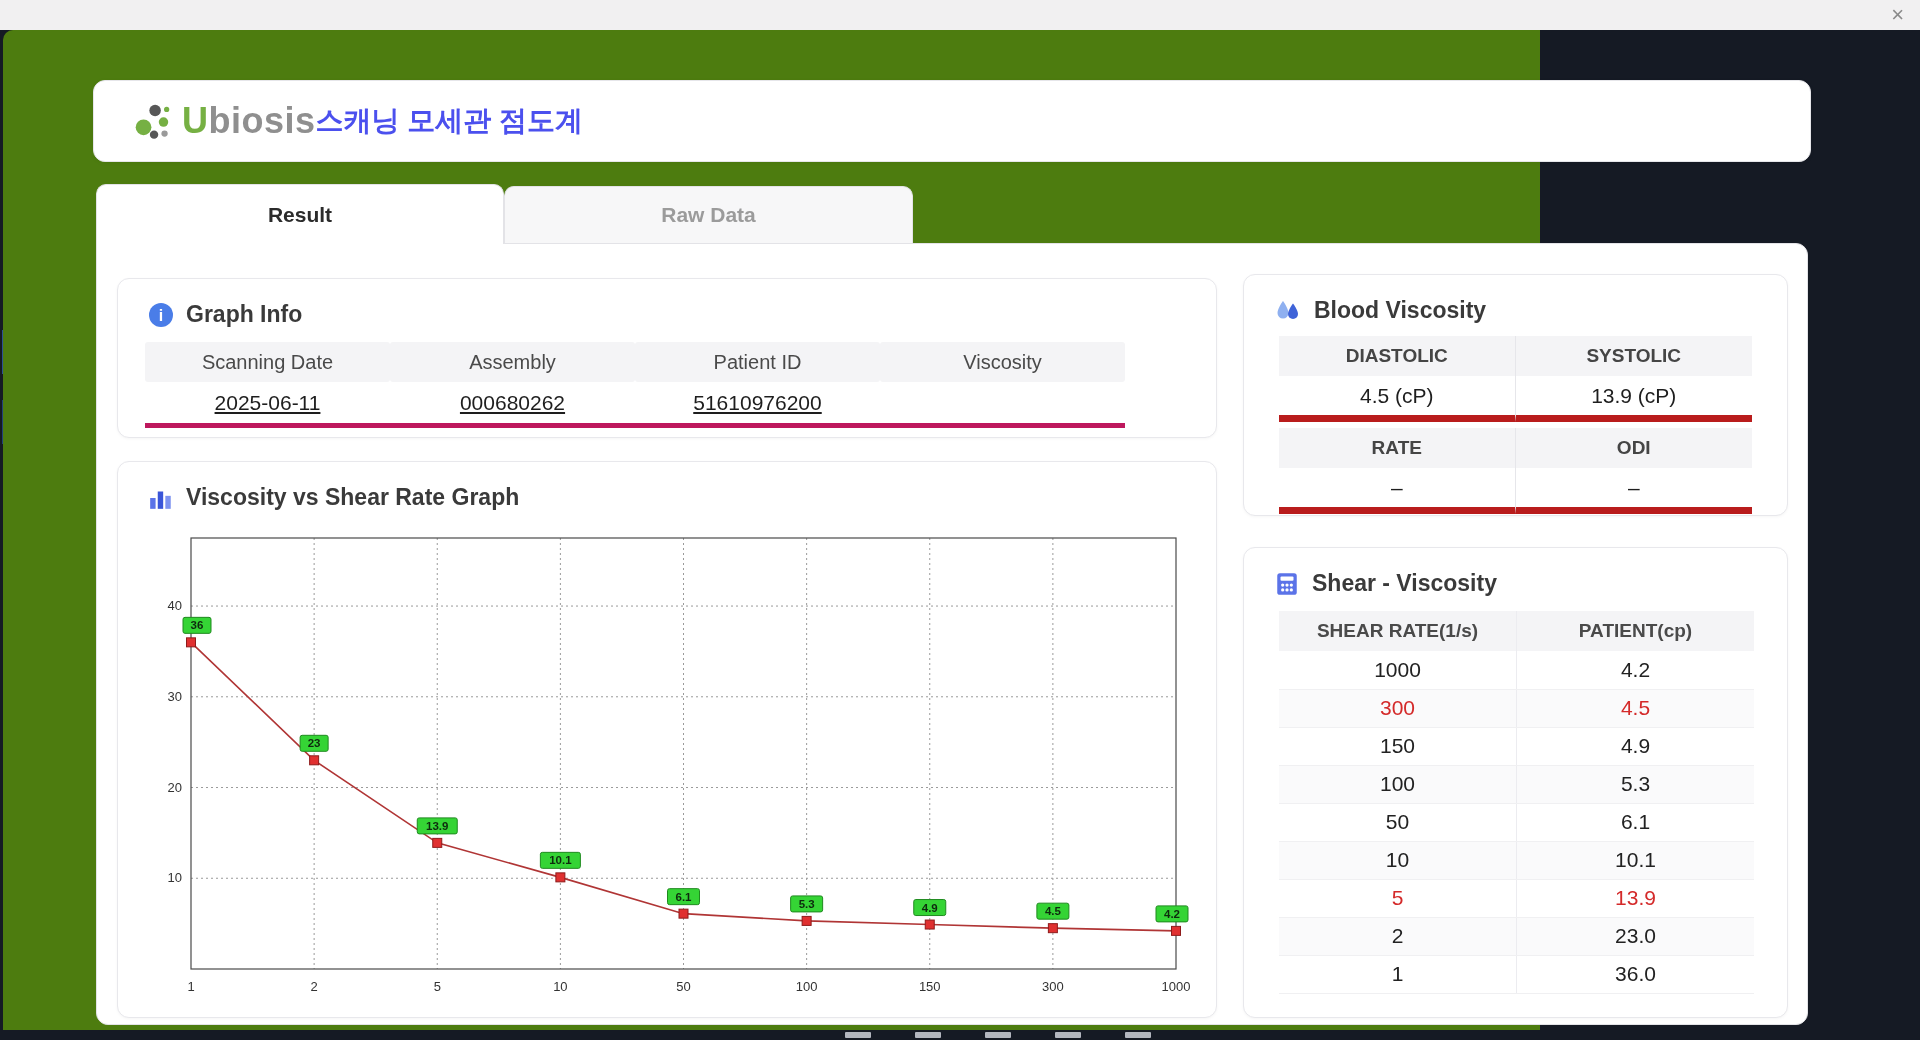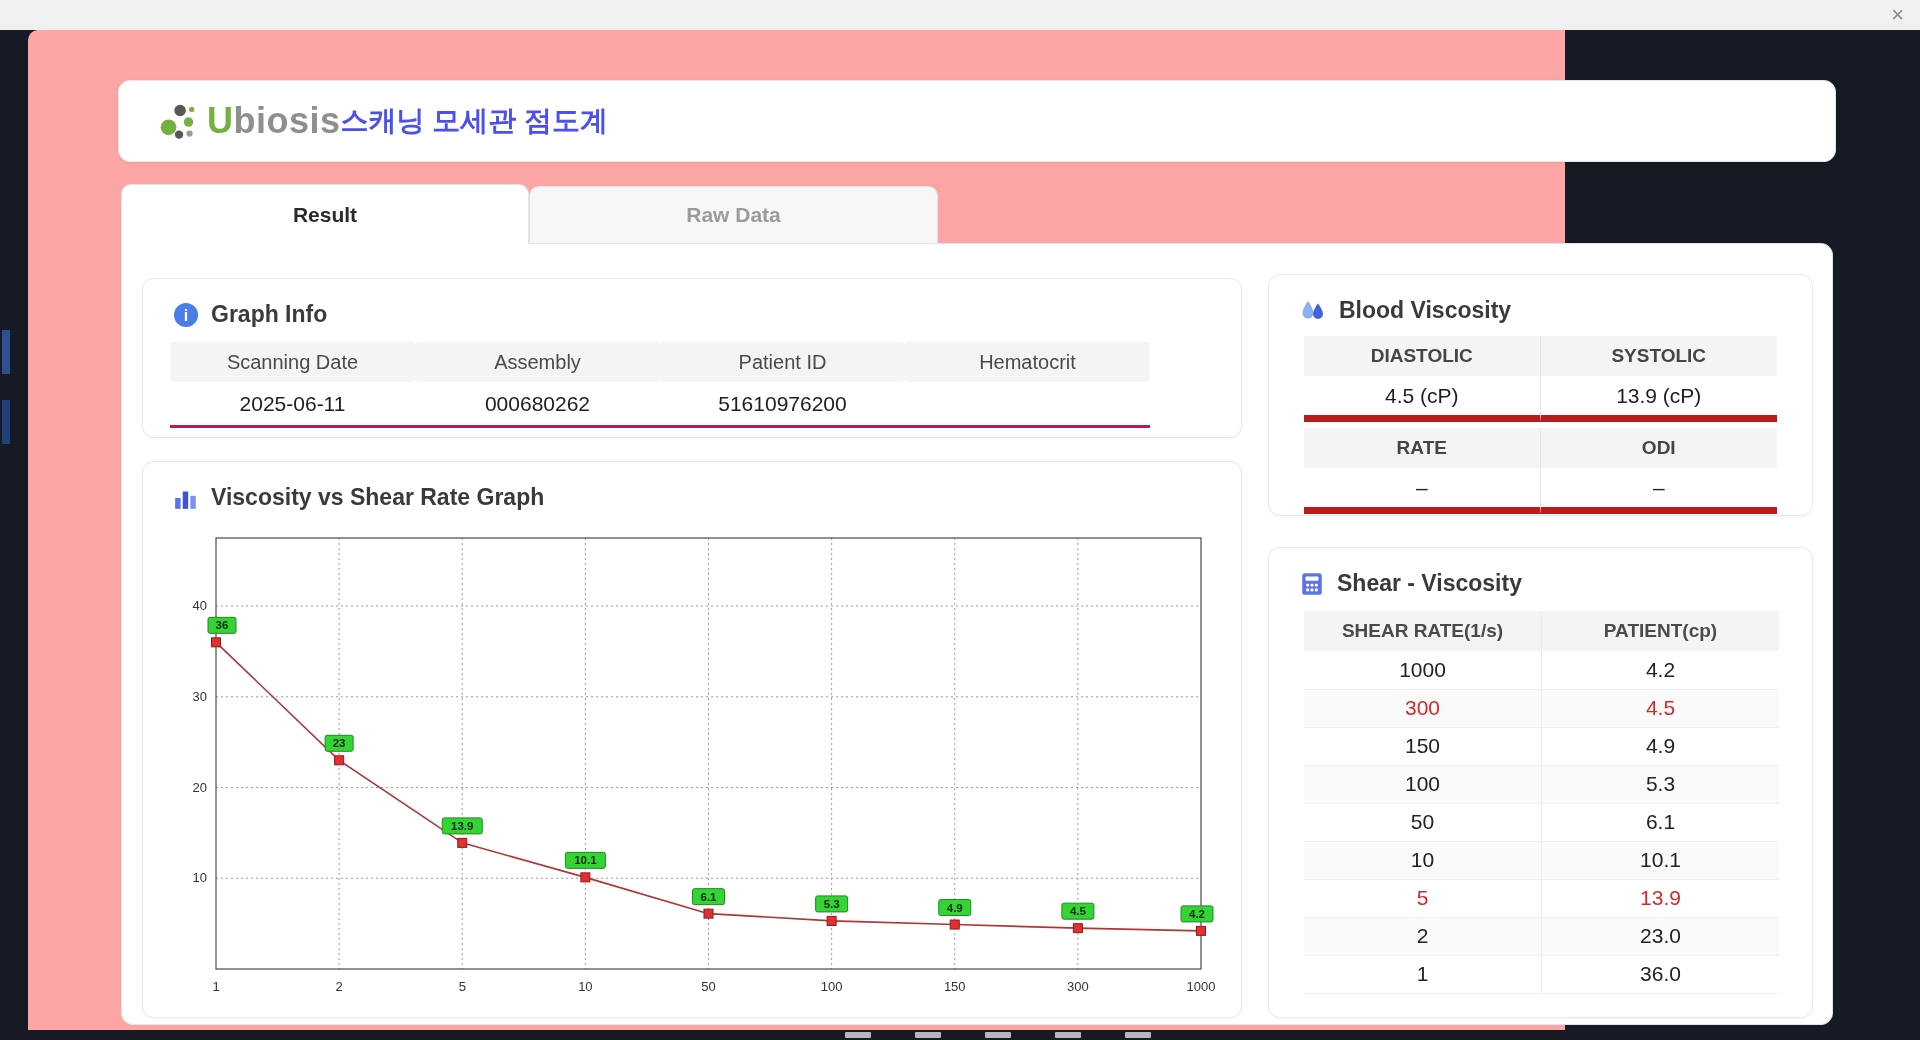--- a/index.html
+++ b/index.html
@@ -5,21 +5,21 @@
   * { margin:0; padding:0; box-sizing:border-box; }
   html,body { width:1920px; height:1040px; overflow:hidden; }
   body { font-family:"Liberation Sans", sans-serif; background:#151a24; position:relative; }
 
   
   .top-strip { position:absolute; left:0; top:0; width:1920px; height:30px; background:#f1f0f1; z-index:6; }
   .close-btn { position:absolute; right:16px; top:2px; font-size:22px; color:#8a8a8a; cursor:pointer; line-height:26px; }
   .task-dot { position:absolute; bottom:2px; width:26px; height:6px; background:#cfd4da; opacity:.85; border-radius:1px; z-index:2; }
   .edge-mark { position:absolute; left:2px; width:8px; height:44px; background:#3a6fd0; opacity:.65; z-index:1; }
 
-  .page { position:absolute; left:28px; top:30px; width:1537px; height:1000px; background:#fca5a5; border-top-left-radius:10px; z-index:3; }
+  .page { position:absolute; left:3px; top:30px; width:1537px; height:1000px; background:#4d7c0f; border-top-left-radius:10px; z-index:3; }
 
   
   .header-card { position:absolute; left:90px; top:50px; width:1718px; height:82px; background:#fff;
     border:1px solid #e6e6ea; border-radius:12px; box-shadow:0 1px 4px rgba(0,0,0,.05);
     display:flex; align-items:center; padding-left:38px; }
   .logo { display:flex; align-items:center; gap:8px; }
   .logo-text { font-size:36px; font-weight:600; letter-spacing:.5px; }
   .logo-u { color:#76b043; font-weight:700; }
   .logo-rest { color:#8f8f8f; }
   .app-title { font-size:28px; font-weight:700; color:#4b50ee; }
@@ -39,21 +39,21 @@
     box-shadow:0 1px 3px rgba(0,0,0,.04); }
   .card-head { display:flex; align-items:center; gap:12px; padding:22px 0 0 30px; }
   .card-title { font-size:23px; font-weight:700; color:#3a3a3a; }
 
   .card-fileinfo { left:20px; top:34px; width:1100px; height:160px; }
   .fi-row { display:flex; padding:14px 0 0 27px; }
   .fi-field { width:245px; }
   .fi-label { height:40px; background:#f4f4f6; display:flex; align-items:center; justify-content:center;
     font-size:20px; color:#4a4a4a; border-radius:3px; }
   .fi-value { height:46px; display:flex; align-items:center; justify-content:center;
-    font-size:21px; color:#1e1e1e; border-bottom:3px solid #be185d; }
+    font-size:21px; color:#1e1e1e; border-bottom:5px solid #be185d;text-decoration:underline; }
 
   .card-graph { left:20px; top:217px; width:1100px; height:557px; }
   .chart-wrap { position:absolute; left:28px; top:62px; }
 
   .card-bv { left:1146px; top:30px; width:545px; height:242px; }
   .bv-grid { padding:12px 35px 0 35px; }
   .bv-row { display:flex; }
   .bv-cell { width:50%; display:flex; align-items:center; justify-content:center; }
   .bv-label { height:40px; background:#f4f4f6; font-size:19px; font-weight:600; color:#454545; }
   .bv-value { height:46px; font-size:21px; color:#1e1e1e; border-bottom:7px solid #b91c1c; }
@@ -121,21 +121,21 @@
         </div>
         <div class="fi-field">
           <div class="fi-label">Assembly</div>
           <div class="fi-value">000680262</div>
         </div>
         <div class="fi-field">
           <div class="fi-label">Patient ID</div>
           <div class="fi-value">51610976200</div>
         </div>
         <div class="fi-field">
-          <div class="fi-label">Hematocrit</div>
+          <div class="fi-label">Viscosity</div>
           <div class="fi-value"></div>
         </div>
       </div>
     </div>
 
     <div class="card card-graph">
       <div class="card-head">
         <svg width="26" height="26" viewBox="0 0 24 24">
           <rect x="2" y="12" width="5" height="10" fill="#5b73e8"></rect>
           <rect x="9" y="6" width="5" height="16" fill="#3a55d8"></rect>

